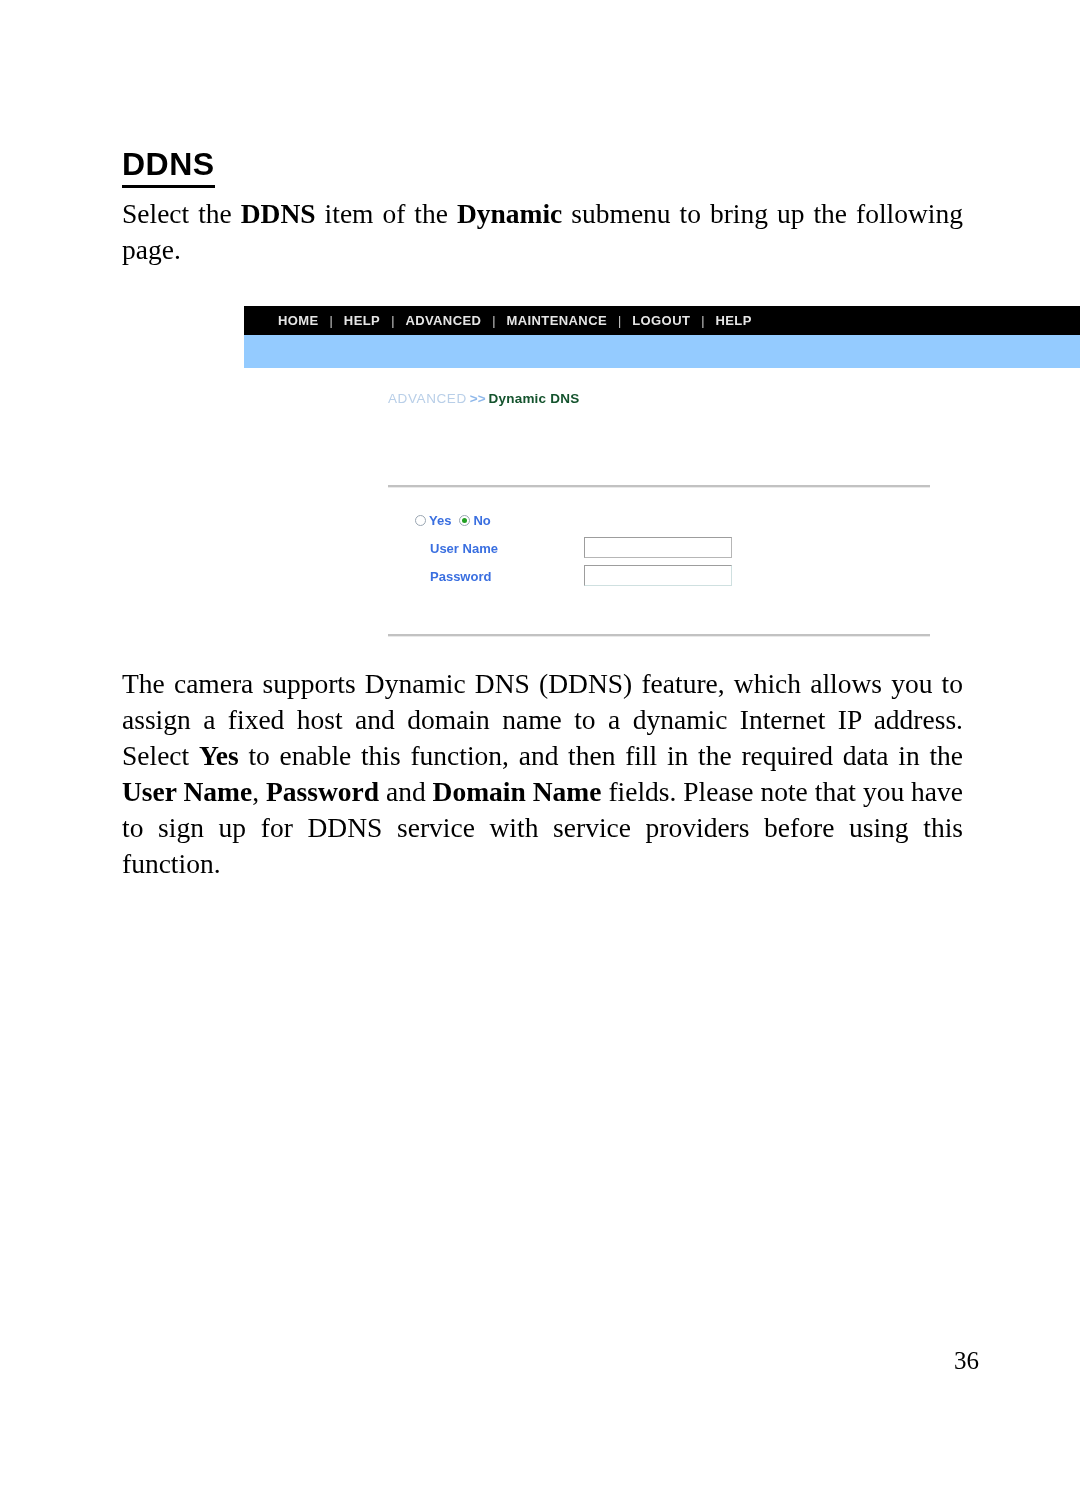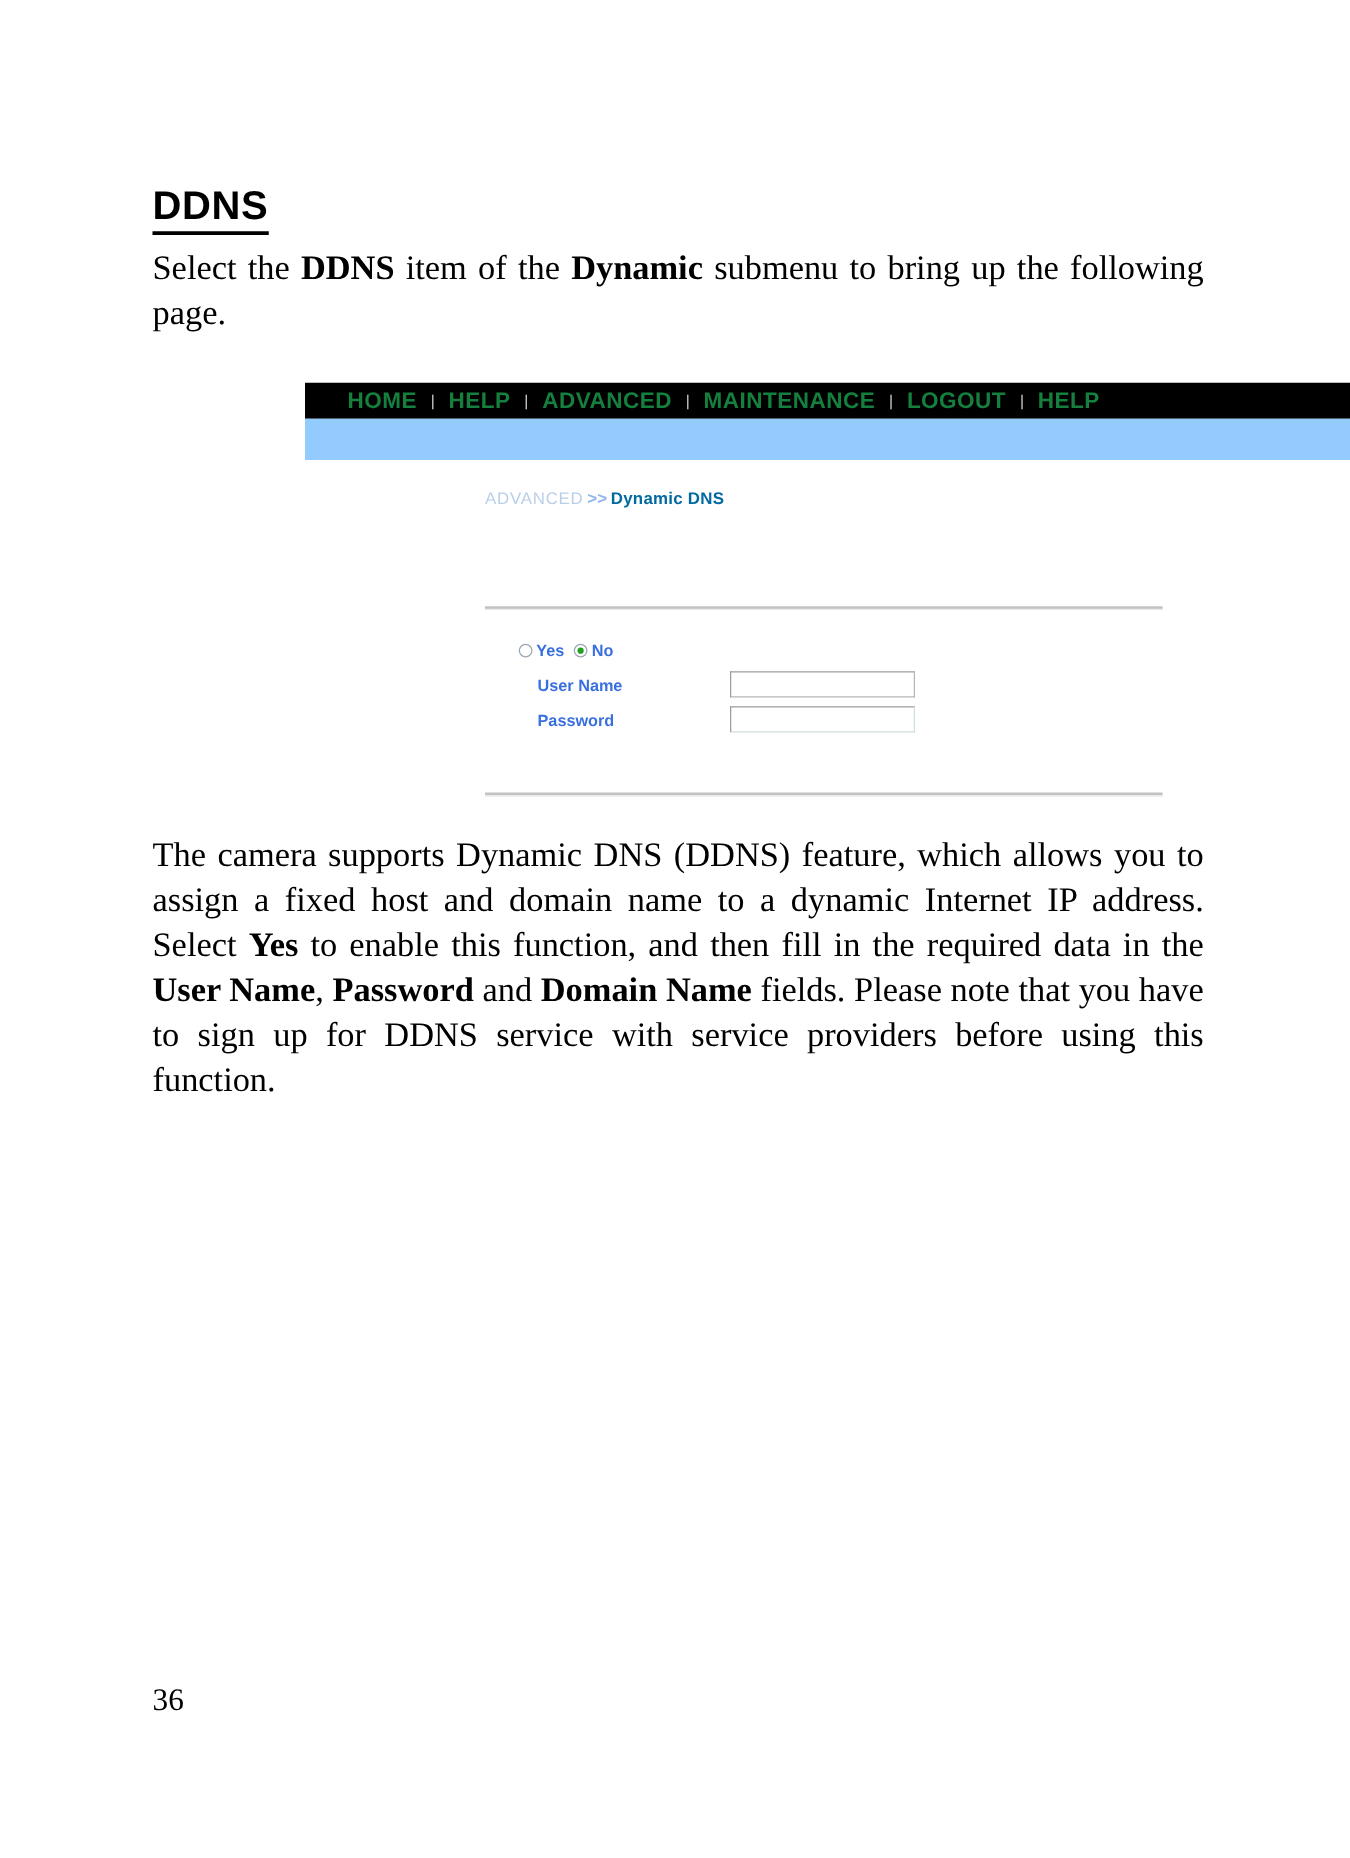--- a/index.html
+++ b/index.html
@@ -60,23 +60,23 @@
     text-align: justify;
     text-justify: inter-word;
     margin: 0;
   }
 
   b, strong { font-weight: bold; }
 
   .page-number {
     position: absolute;
     top: 1347px;
-    left: 0;
+    left: 16px;
     width: 841px;
-    text-align: left;
+    text-align: right;
     font-size: 25px;
   }
 
   
   .ui-shot {
     position: absolute;
     left: 122px;
     top: 306px;
     width: 836px;
     height: 340px;
@@ -88,24 +88,24 @@
   .ui-navbar {
     height: 29px;
     background: #000000;
     color: #ffffff;
     display: flex;
     align-items: center;
     padding-left: 34px;
     box-sizing: border-box;
   }
   .ui-navbar .nav-item {
-    font-size: 18px;
+    font-size: 13px;
     font-weight: bold;
     letter-spacing: 0.4px;
-    color: #15803d;
+    color: #e5e5e5;
     white-space: nowrap;
   }
   .ui-navbar .nav-sep {
     font-size: 12.5px;
     color: #cfcfcf;
     padding: 0 11px;
     font-weight: normal;
   }
 
   .ui-blueband {
@@ -122,21 +122,21 @@
   .breadcrumb {
     position: absolute;
     left: 144px;
     top: 23px;
     font-size: 13.5px;
     font-weight: bold;
     white-space: nowrap;
   }
   .breadcrumb .crumb-parent { color: #b9cfe8; font-weight: normal; letter-spacing: 0.6px; }
   .breadcrumb .crumb-arrow  { color: #8fb8ea; padding: 0 3px; }
-  .breadcrumb .crumb-current{ color: #0369a1; letter-spacing: 0.2px; }
+  .breadcrumb .crumb-current{ color: #14532d; letter-spacing: 0.2px; }
 
   .rule {
     position: absolute;
     left: 144px;
     width: 542px;
     height: 2px;
     background: #c2c2c2;
     border-bottom: 1px solid #e9e9e9;
   }
   .rule-top    { top: 117px; }

